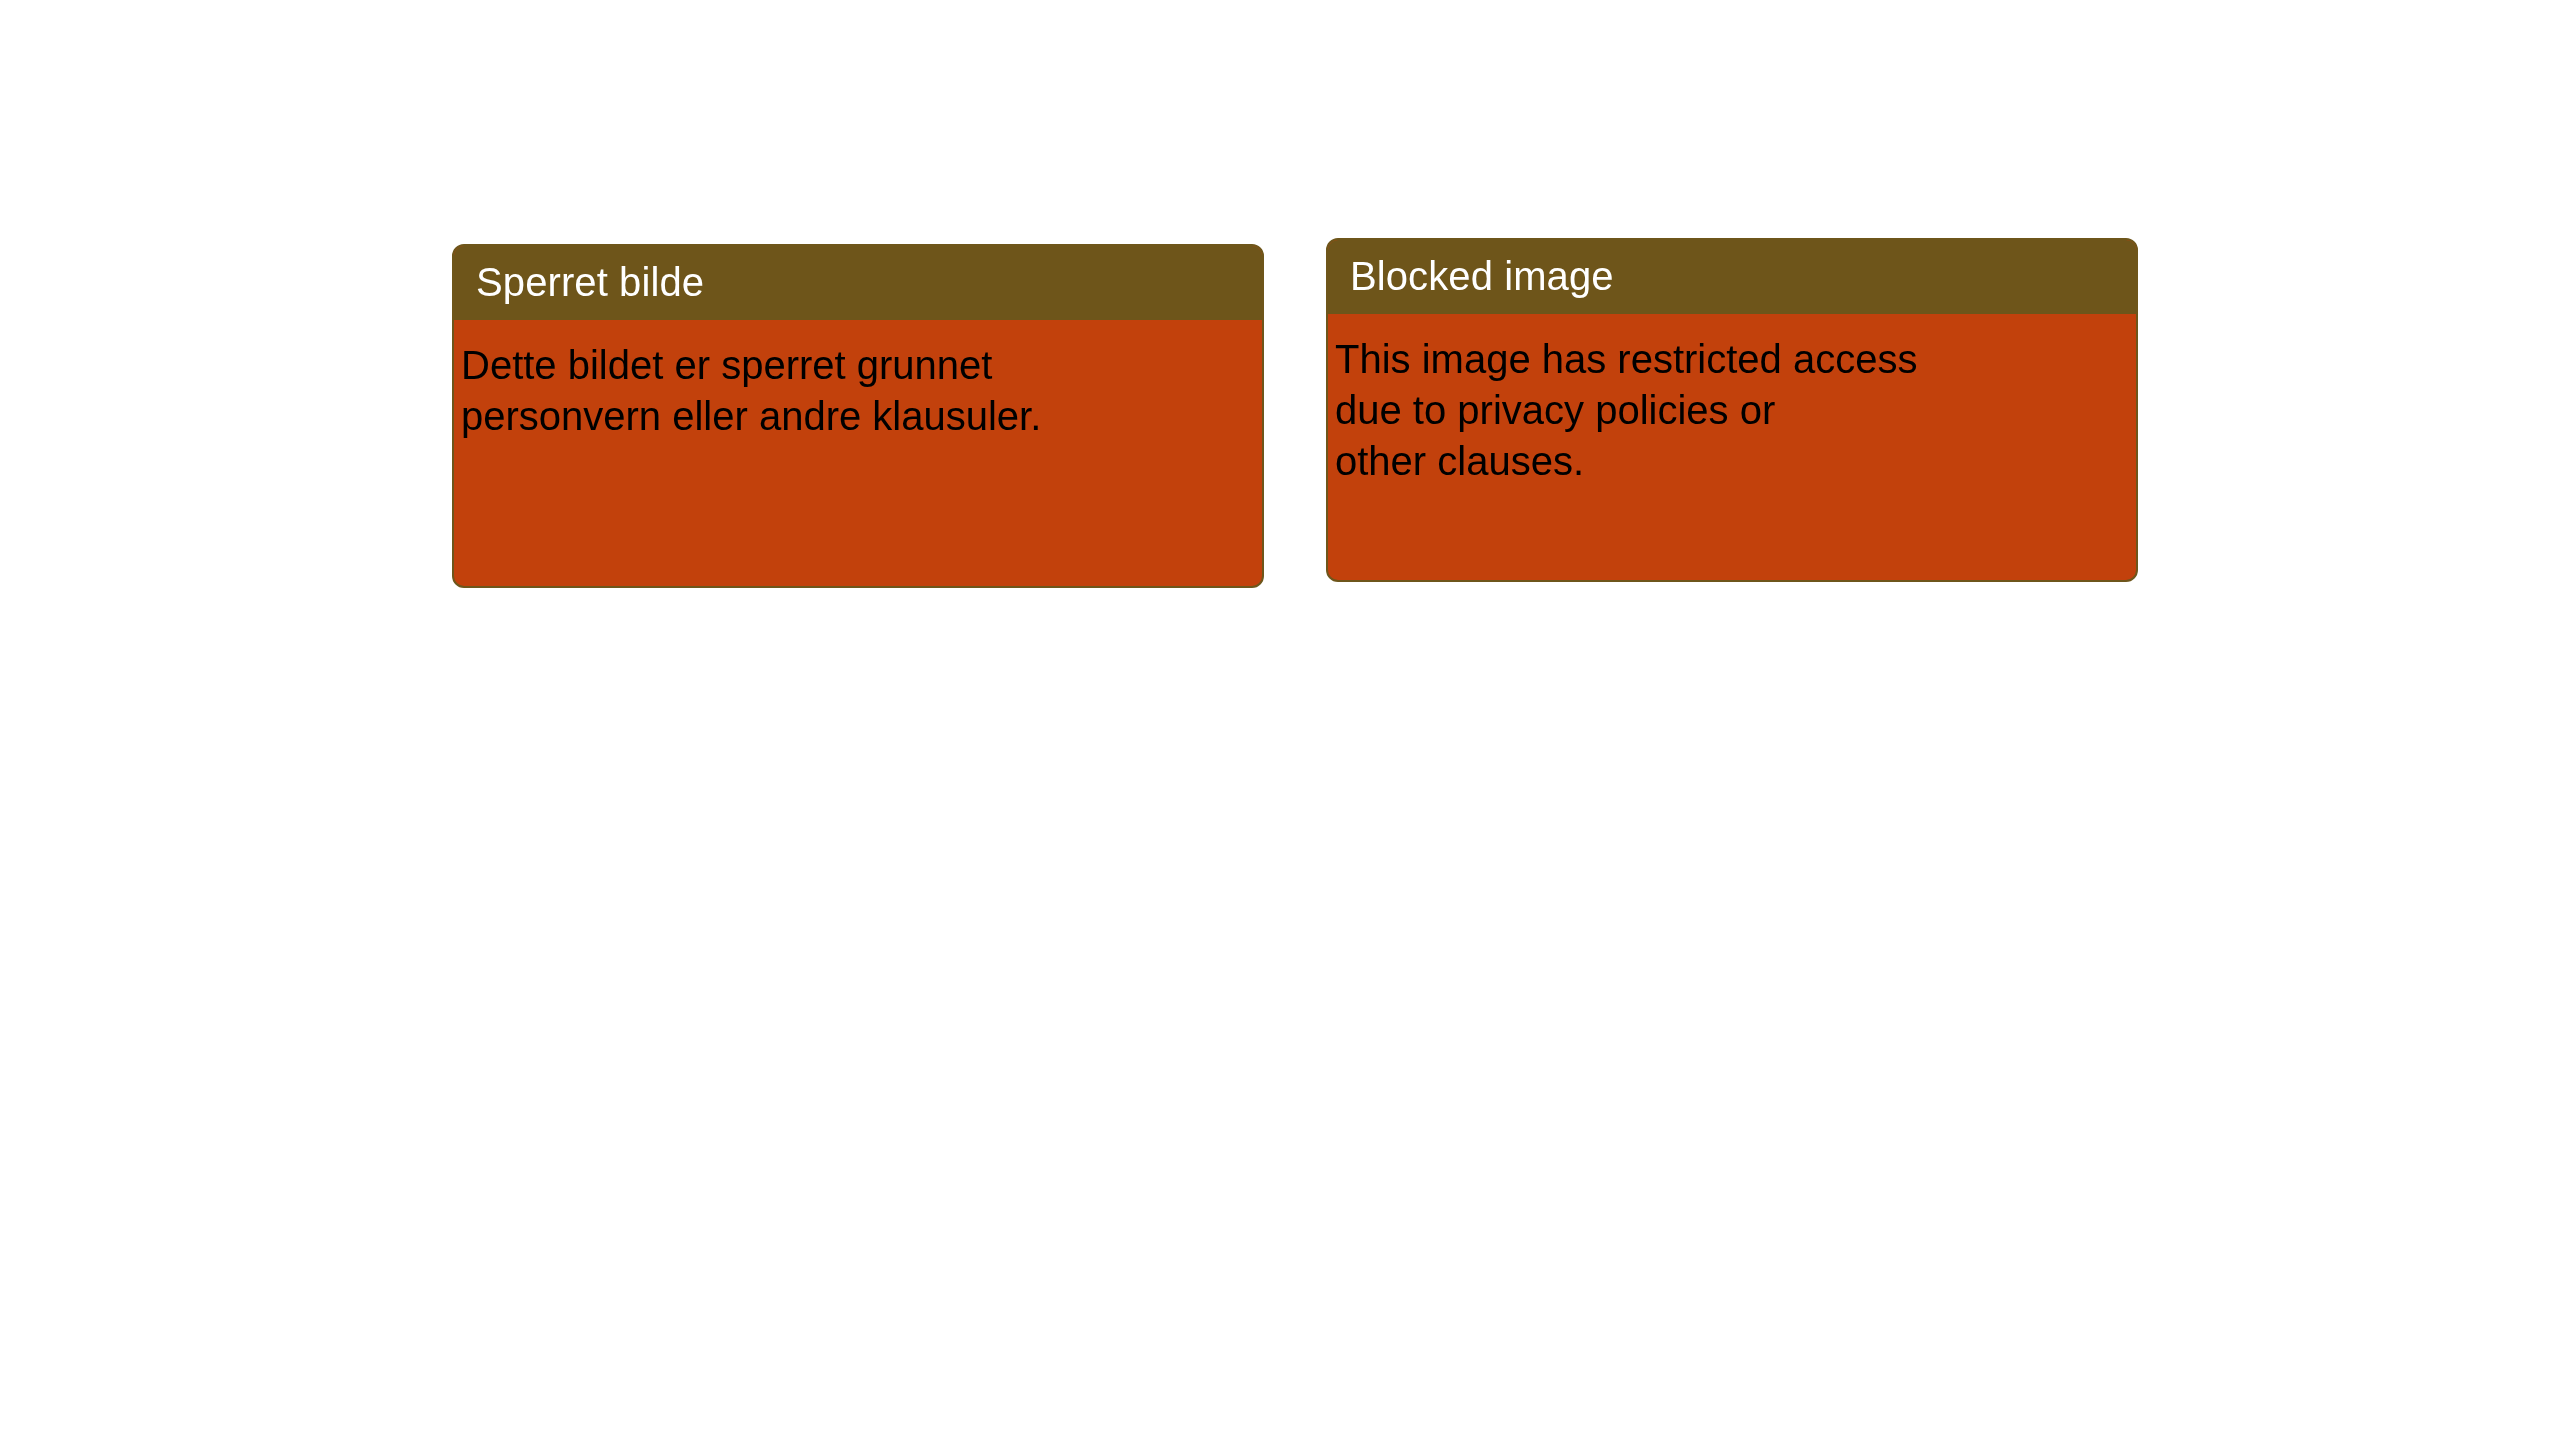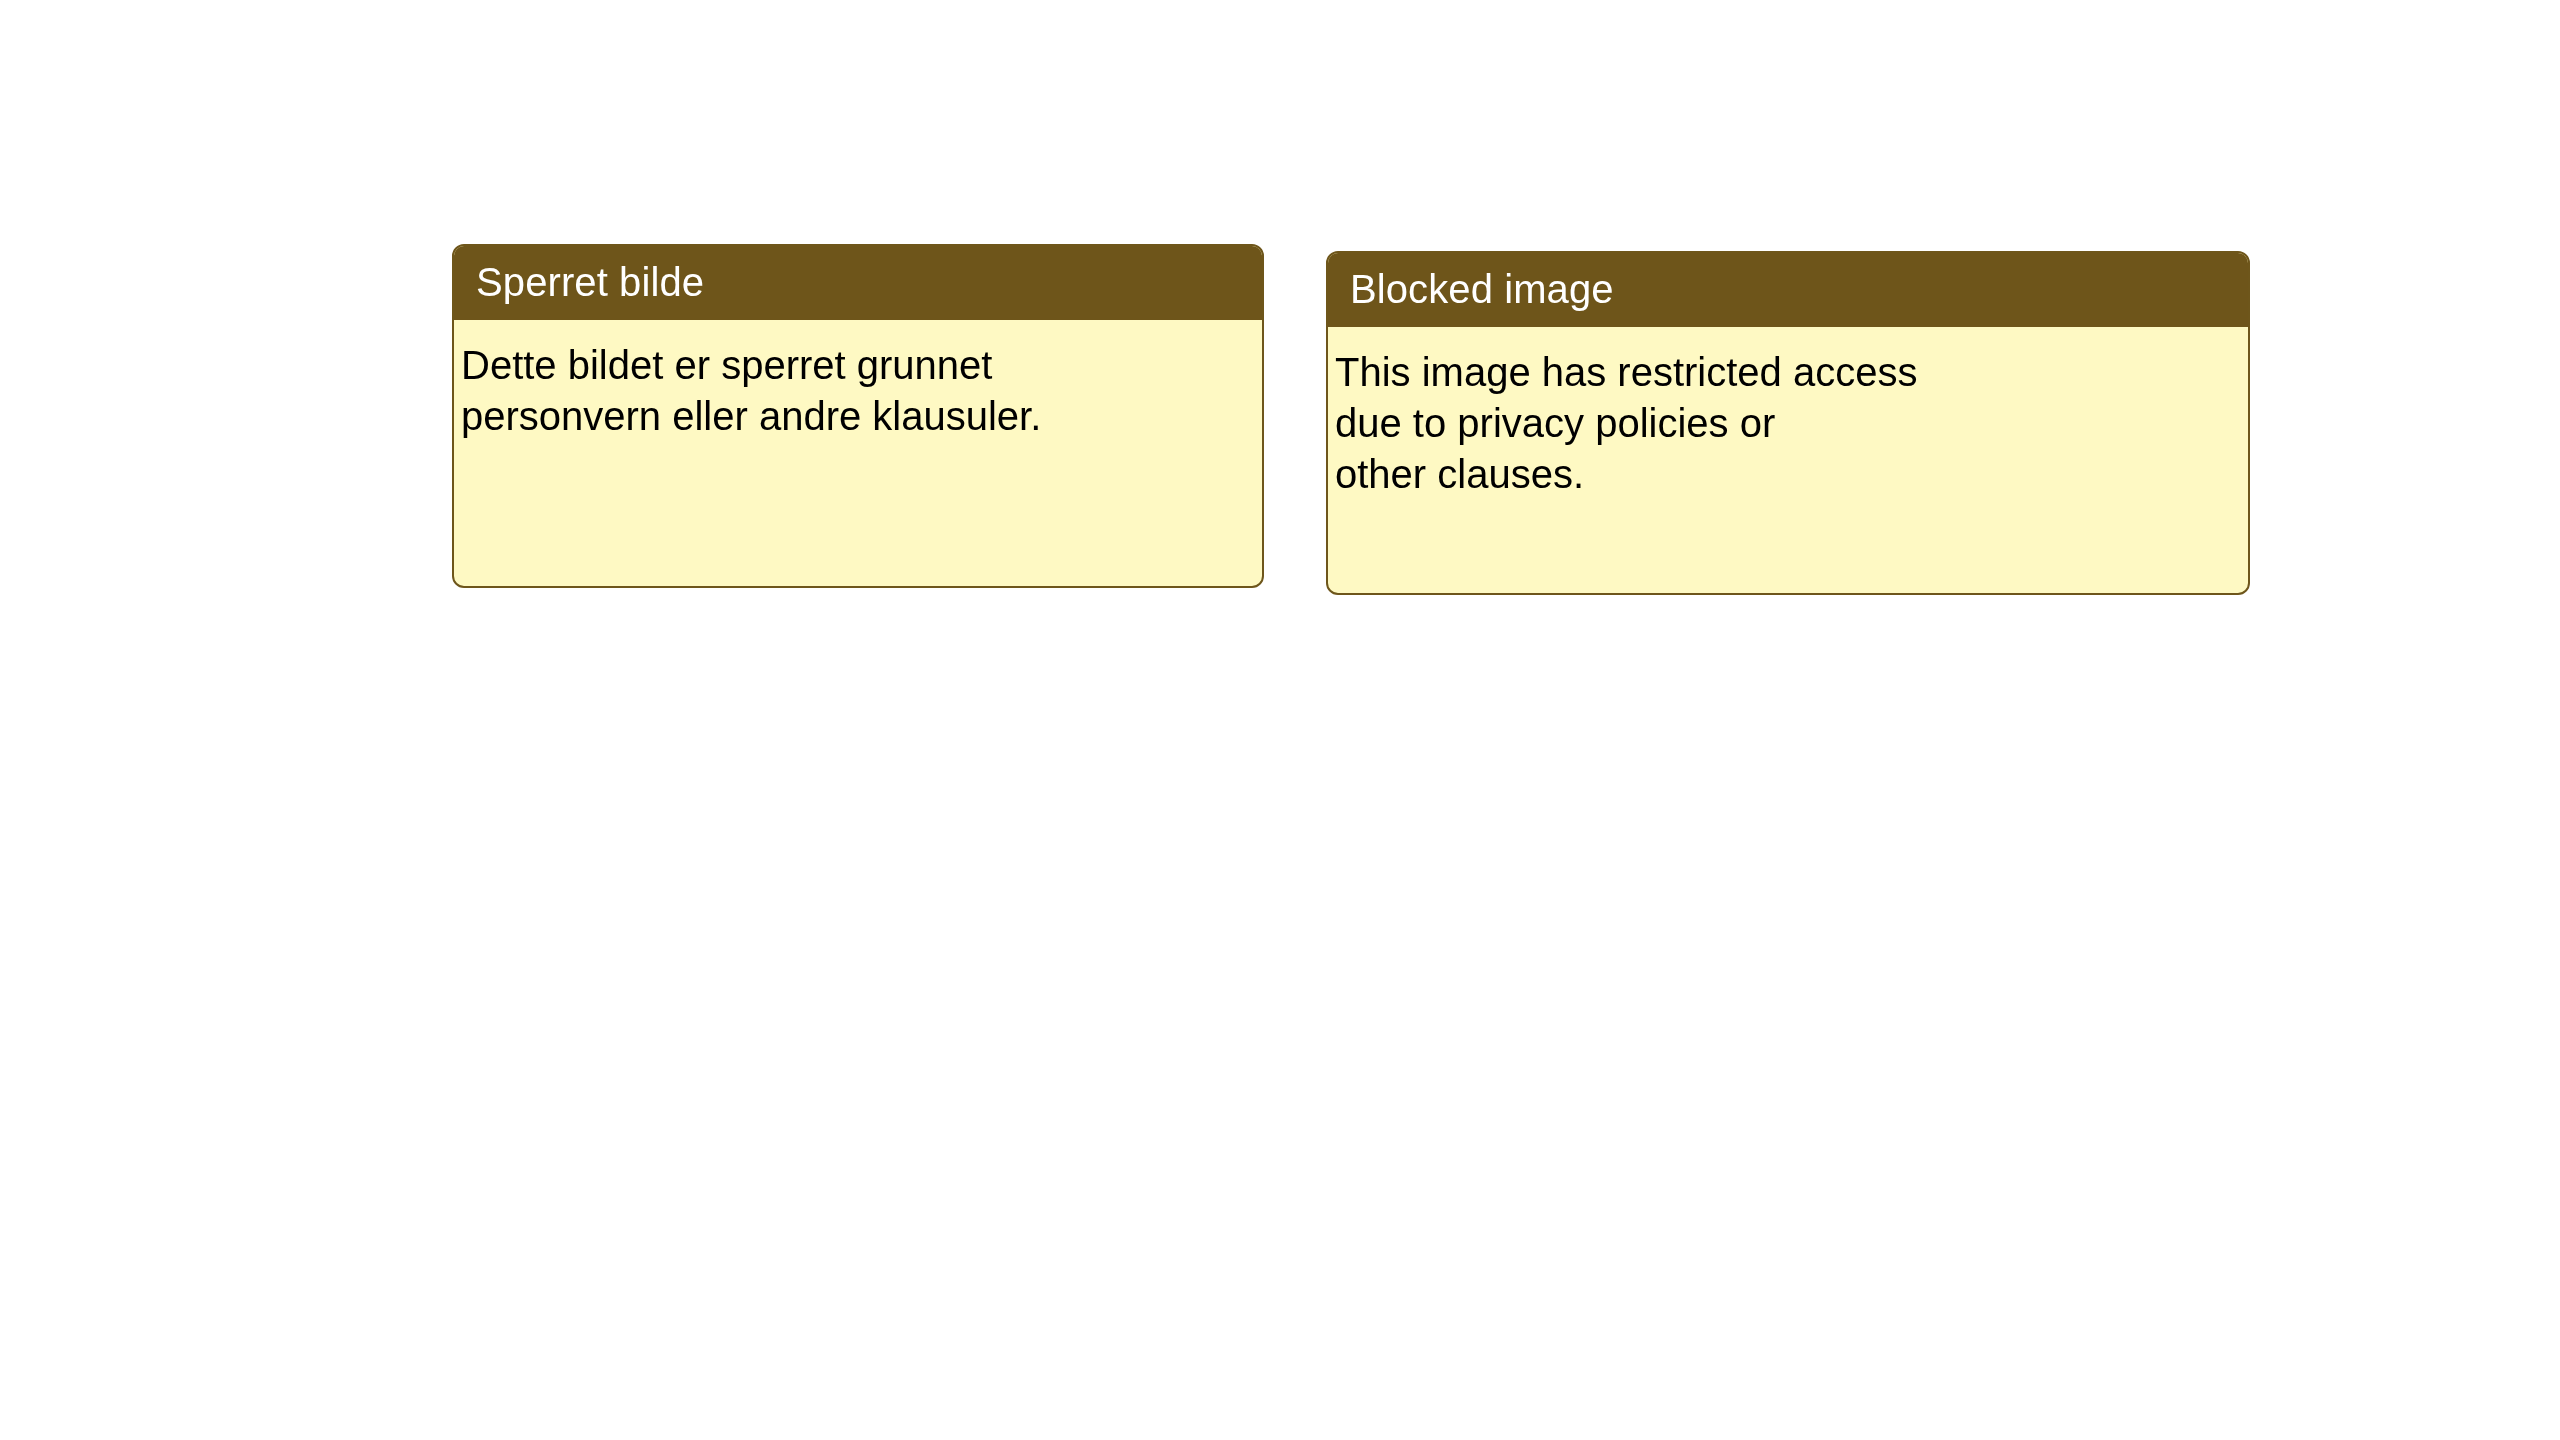--- a/index.html
+++ b/index.html
@@ -14,21 +14,21 @@
     font-family: "Liberation Sans", sans-serif;
     -webkit-font-smoothing: antialiased;
   }
   .stage {
     position: relative;
     width: 2560px;
     height: 1440px;
   }
   .notice-card {
     position: absolute;
-    background: #fef9c3;
+    background: #c2410c;
     border: 2px solid #6e561b;
     border-radius: 12px;
     box-sizing: border-box;
     overflow: hidden;
   }
   .notice-card .card-header {
     background: #6e551a;
     color: #ffffff;
     font-size: 40px;
     line-height: 1.0;
@@ -45,22 +45,22 @@
     white-space: pre-line;
   }
   #card-blocked-no {
     left: 452px;
     top: 244px;
     width: 812px;
     height: 344px;
   }
   #card-blocked-en {
     left: 1326px;
-    top: 251px;
-    width: 924px;
+    top: 238px;
+    width: 812px;
     height: 344px;
   }
 </style>
 </head>
 <body>
 
 <div class="stage">
 
   <div class="notice-card" id="card-blocked-no">
     <div class="card-header">Sperret bilde</div>

